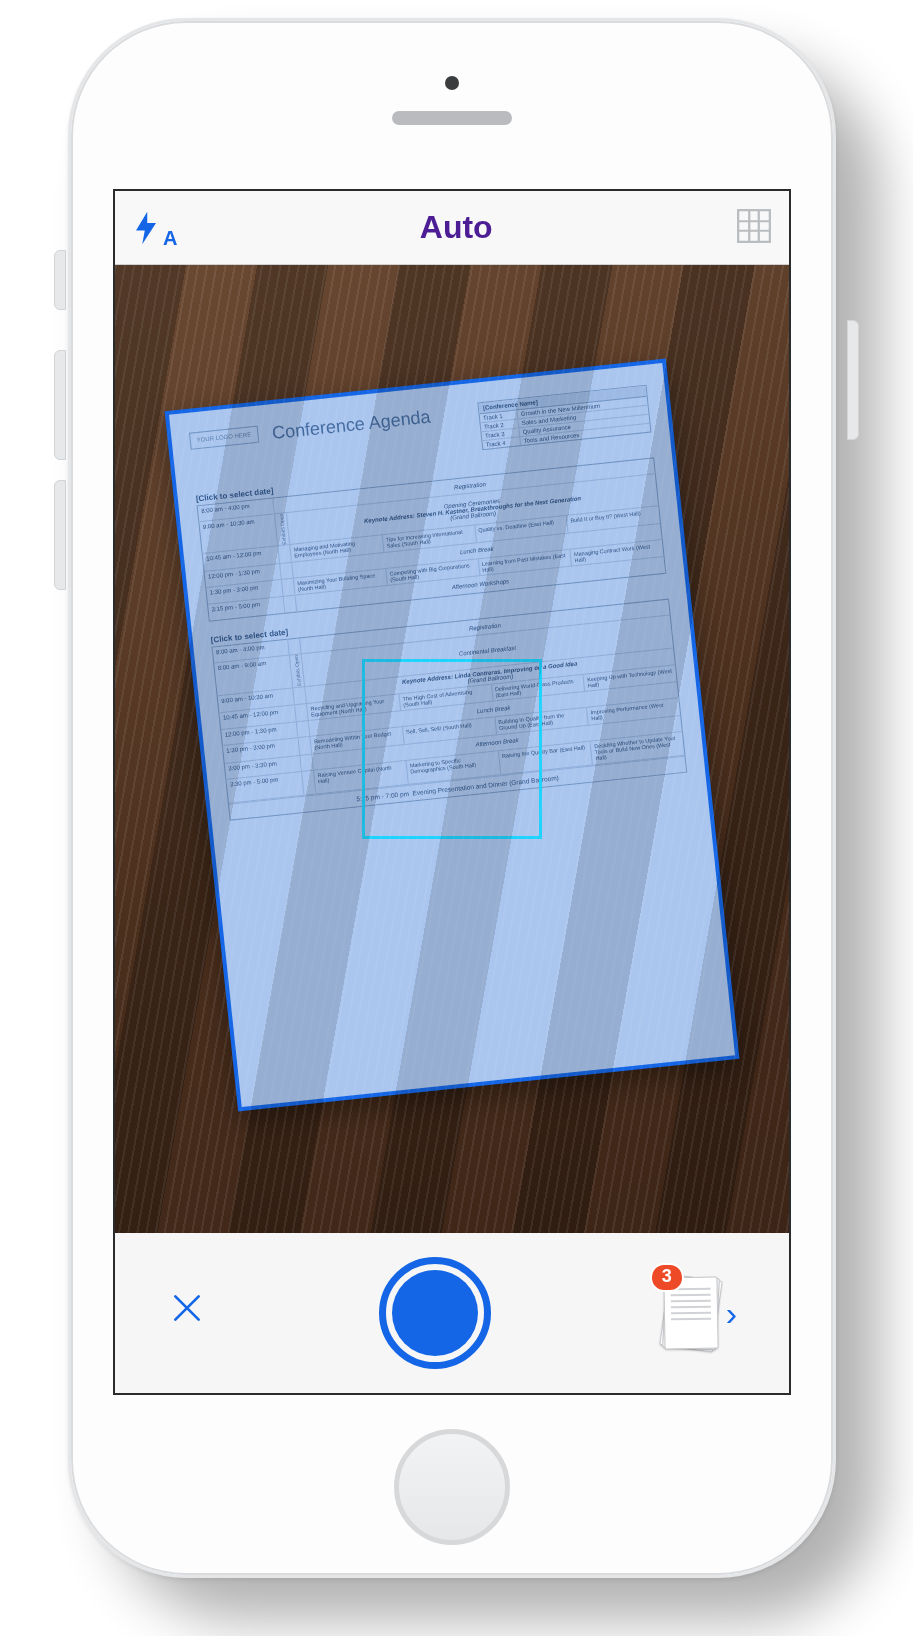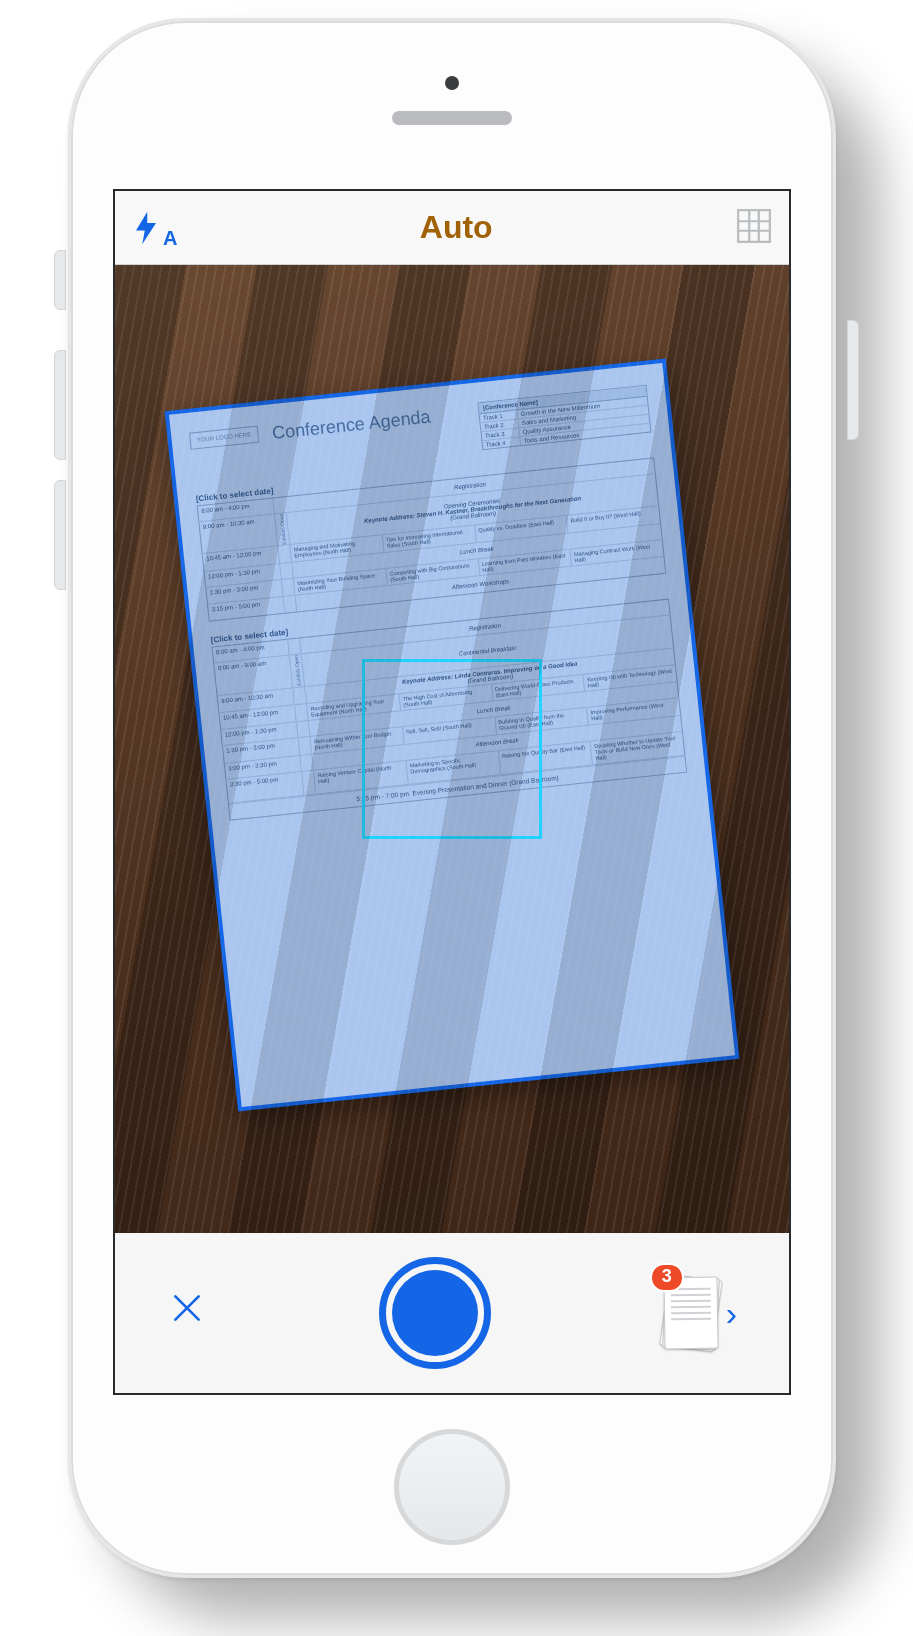--- a/index.html
+++ b/index.html
@@ -33,21 +33,21 @@
   .screen{
     position:absolute; left:42px; right:42px; top:168px; bottom:180px;
     border:2px solid #2a2b2d; background:#f6f6f7; overflow:hidden;
   }
 
   
   .topbar{height:74px;border-bottom:1px solid #d0d1d3;display:flex;align-items:center;justify-content:space-between;padding:0 16px;background:#f8f8f9;}
   .flash{color:#1466e6;font-weight:600;display:flex;align-items:flex-end;gap:2px;}
   .flash svg{width:30px;height:36px;}
   .flash-sub{font-size:20px;font-weight:700;color:#1466e6;position:relative;top:4px;}
-  .mode-label{font-size:32px;font-weight:600;color:#a16207;}
+  .mode-label{font-size:32px;font-weight:600;color:#4c1d95;}
   .grid-btn svg{width:38px;height:38px;stroke:#b9bcbf;}
 
   
   .viewport{position:absolute;left:0;right:0;top:74px;bottom:160px;background:linear-gradient(160deg,#6b4a33,#4b2f1d 55%,#3c2416);overflow:hidden;}
   .wood::before,.wood::after{content:"";position:absolute;inset:0;background:repeating-linear-gradient(100deg,rgba(255,255,255,.04) 0 2px,transparent 2px 9px),repeating-linear-gradient(100deg,rgba(0,0,0,.12) 0 70px,rgba(0,0,0,0) 70px 140px);}
   .paper-wrap{position:absolute;left:50%;top:50%;transform:translate(-50%,-52%) rotate(-6deg);}
   .paper{
     width:500px;height:700px;background:#eceff3;
     box-shadow:0 10px 30px rgba(0,0,0,.4);
     position:relative;padding:22px 20px 26px;

